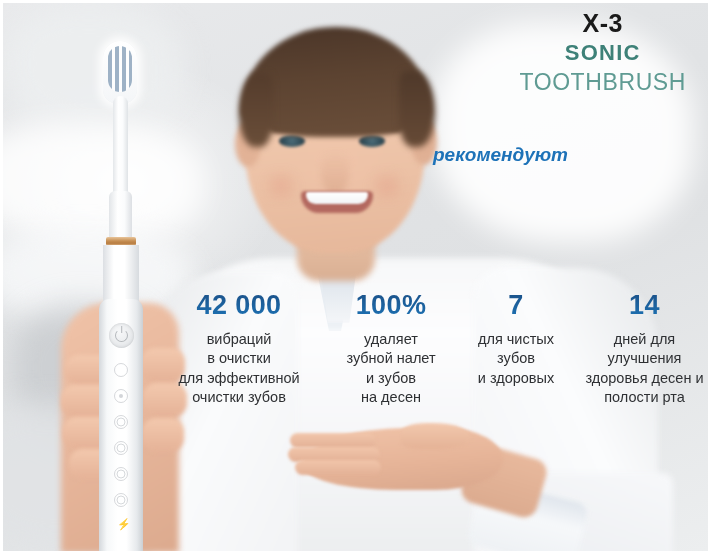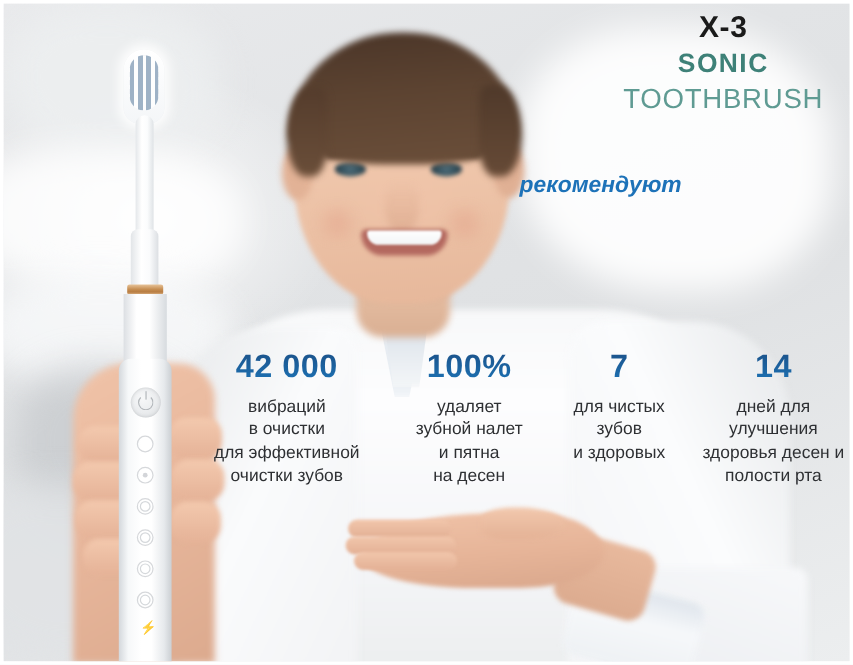--- a/index.html
+++ b/index.html
@@ -530,21 +530,21 @@
         <span>в очистки</span>
         <span>для эффективной</span>
         <span>очистки зубов</span>
       </div>
     </div>
     <div class="stat stat-2">
       <div class="stat-value">100%</div>
       <div class="stat-desc">
         <span>удаляет</span>
         <span>зубной налет</span>
-        <span>и пятна</span>
+        <span>и зубов</span>
         <span>на десен</span>
       </div>
     </div>
     <div class="stat stat-3">
       <div class="stat-value">7</div>
       <div class="stat-desc">
         <span>для чистых</span>
         <span>зубов</span>
         <span>и здоровых</span>
       </div>

